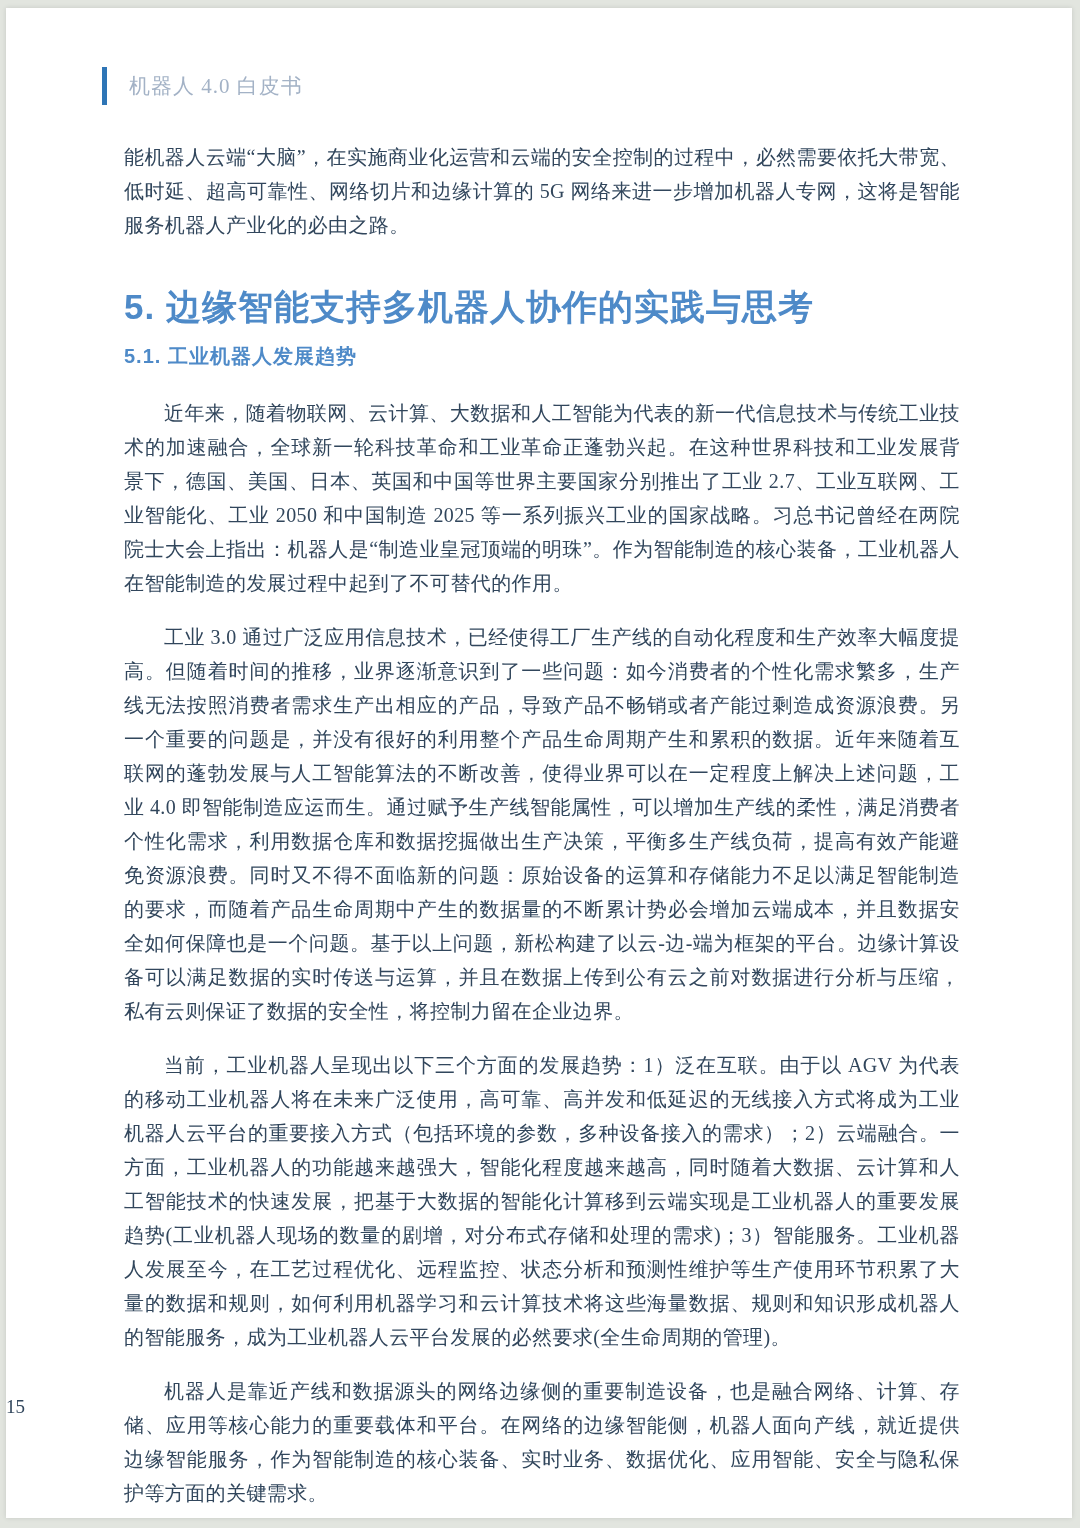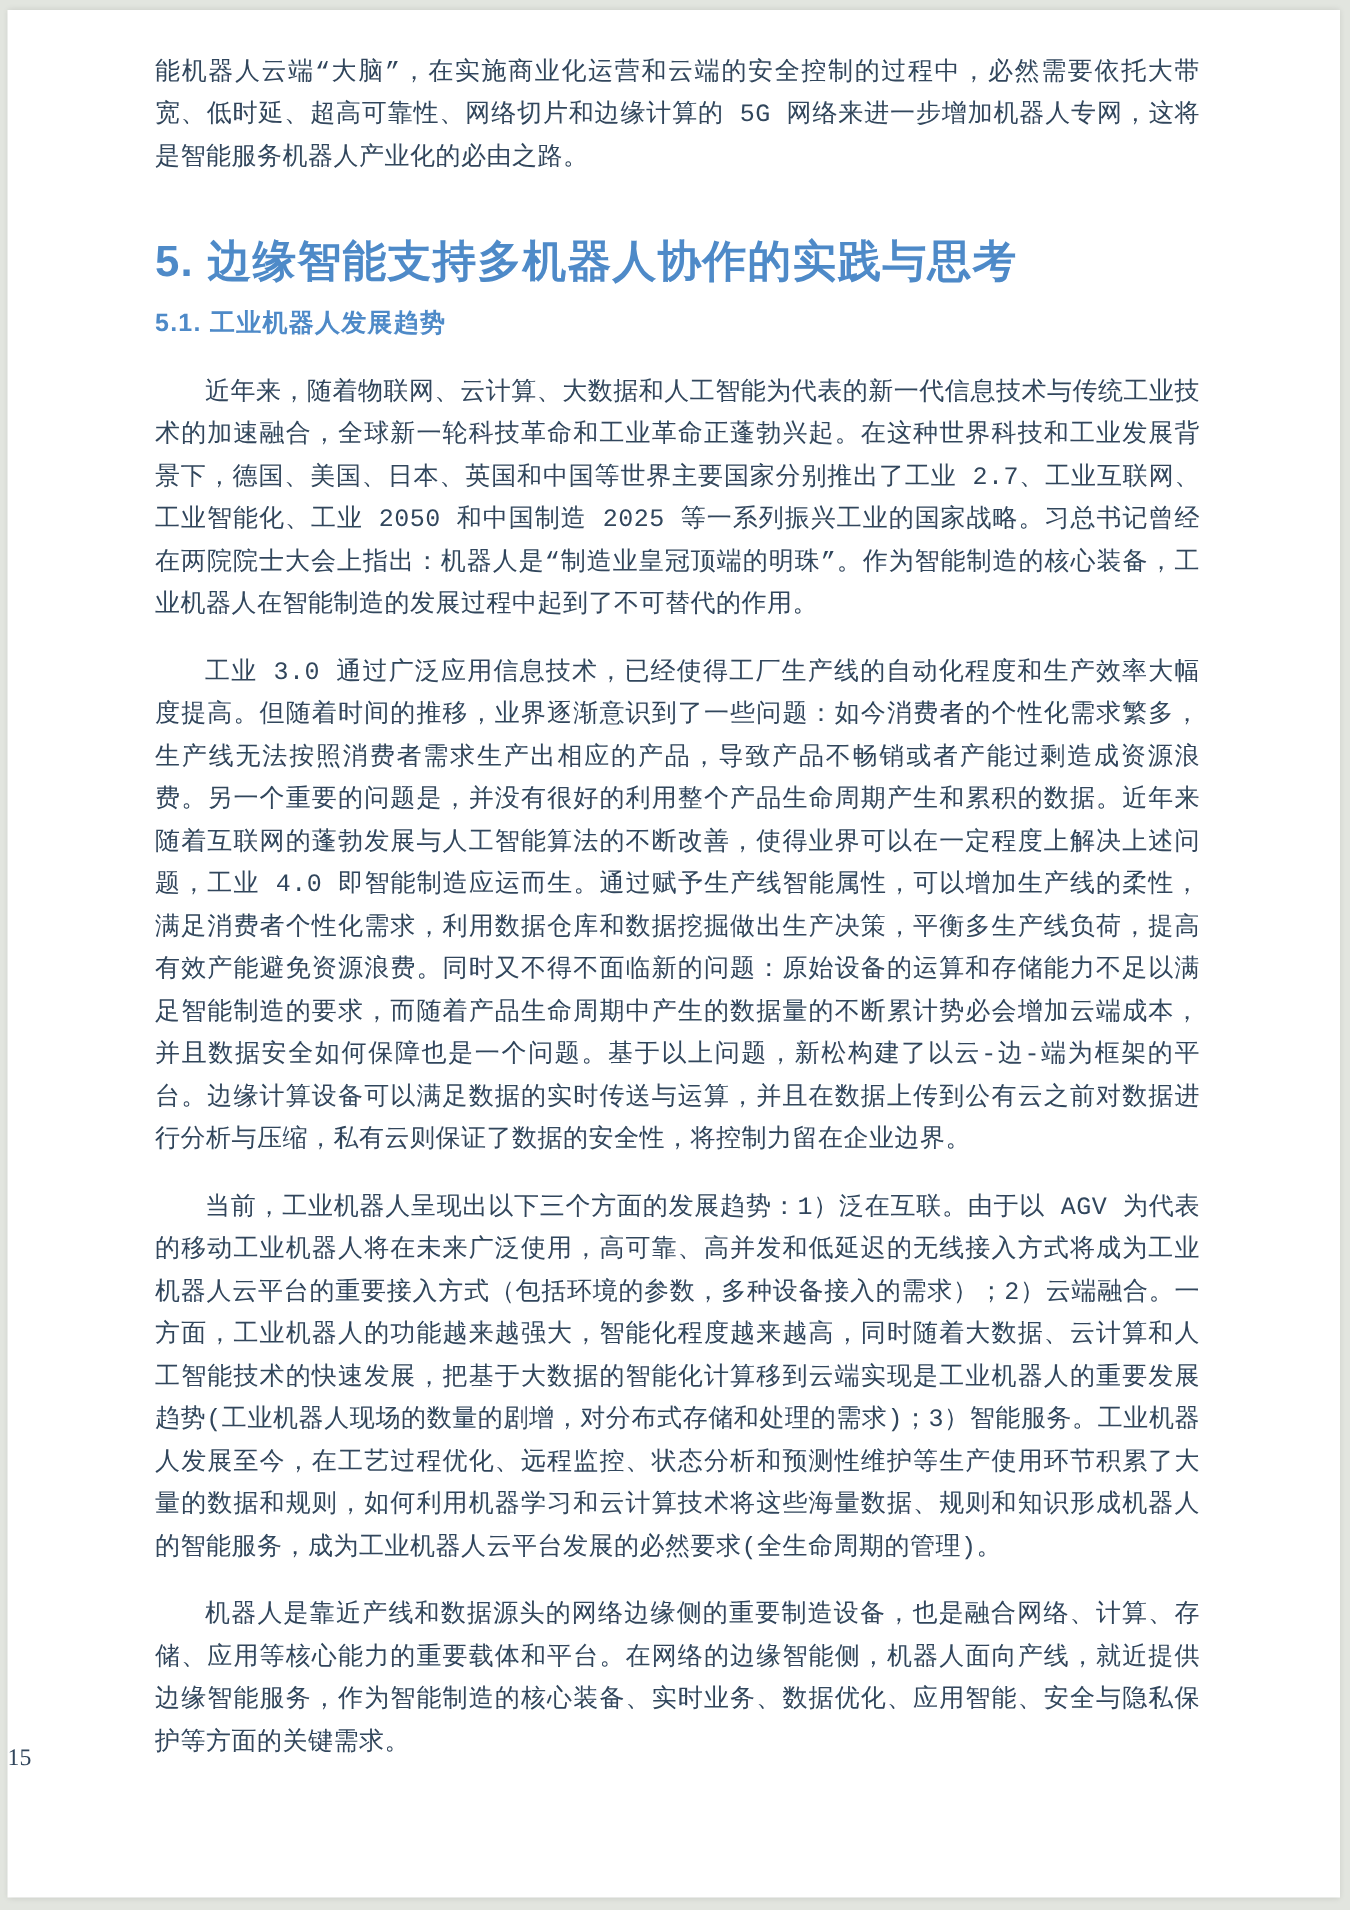--- a/index.html
+++ b/index.html
@@ -51,21 +51,20 @@
   }
   .para {
     font-size: 20px;
     line-height: 34px;
     text-align: justify;
     text-justify: inter-ideograph;
     letter-spacing: 0.4px;
     margin: 0 0 20px 0;
     text-indent: 2em;
     color: #31465c;
-    font-family: Liberation Mono, monospace;
   }
   .para.no-indent {
     text-indent: 0;
     margin-top: 34px;
   }
   h1.section-heading {
     font-family: "Liberation Sans", "DejaVu Sans", sans-serif;
     font-size: 35px;
     font-weight: 600;
     color: #4e8ac8;
@@ -90,20 +89,24 @@
   .page-number {
     font-size: 19px;
     color: #31465c;
   }
 </style>
 </head>
 <body>
 
 <div class="page">
 
+  <div class="header">
+    <span class="accent-bar"></span>
+    <span class="header-title">机器人 4.0 白皮书</span>
+  </div>
 
   <div class="content">
 
     <p class="para no-indent">能机器人云端“大脑”，在实施商业化运营和云端的安全控制的过程中，必然需要依托大带宽、低时延、超高可靠性、网络切片和边缘计算的 5G 网络来进一步增加机器人专网，这将是智能服务机器人产业化的必由之路。</p>
 
     <h1 class="section-heading">5. 边缘智能支持多机器人协作的实践与思考</h1>
 
     <h2 class="subsection-heading">5.1. 工业机器人发展趋势</h2>
 
     <p class="para">近年来，随着物联网、云计算、大数据和人工智能为代表的新一代信息技术与传统工业技术的加速融合，全球新一轮科技革命和工业革命正蓬勃兴起。在这种世界科技和工业发展背景下，德国、美国、日本、英国和中国等世界主要国家分别推出了工业 2.7、工业互联网、工业智能化、工业 2050 和中国制造 2025 等一系列振兴工业的国家战略。习总书记曾经在两院院士大会上指出：机器人是“制造业皇冠顶端的明珠”。作为智能制造的核心装备，工业机器人在智能制造的发展过程中起到了不可替代的作用。</p>

